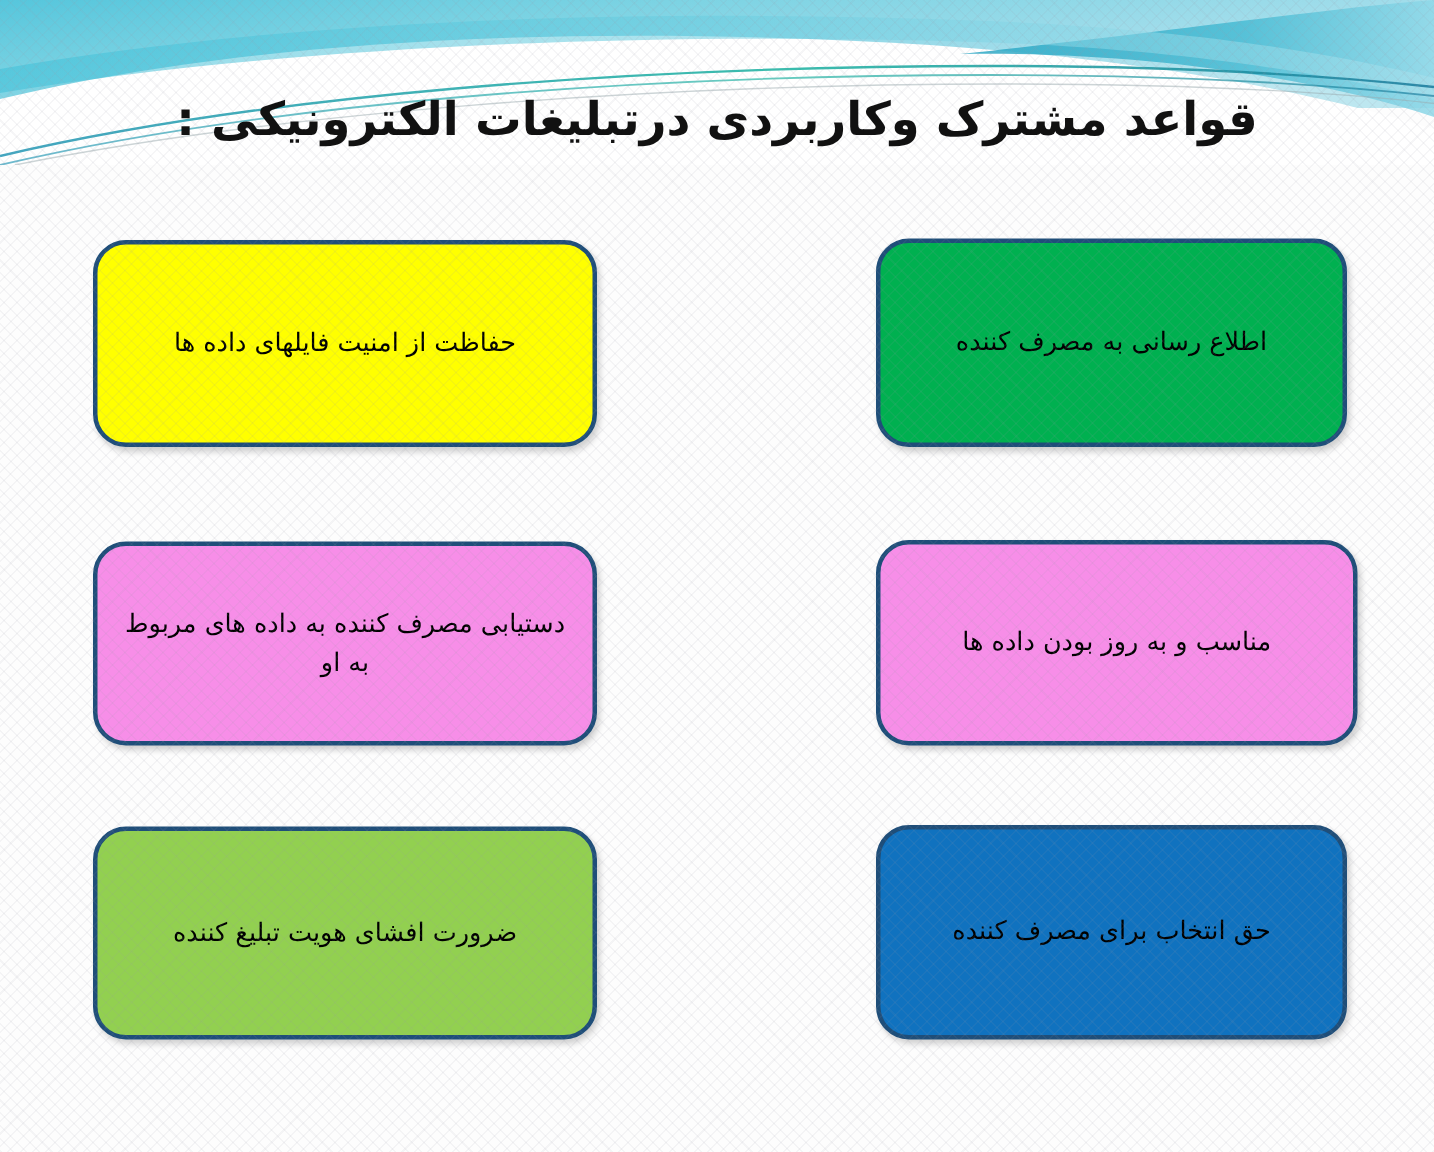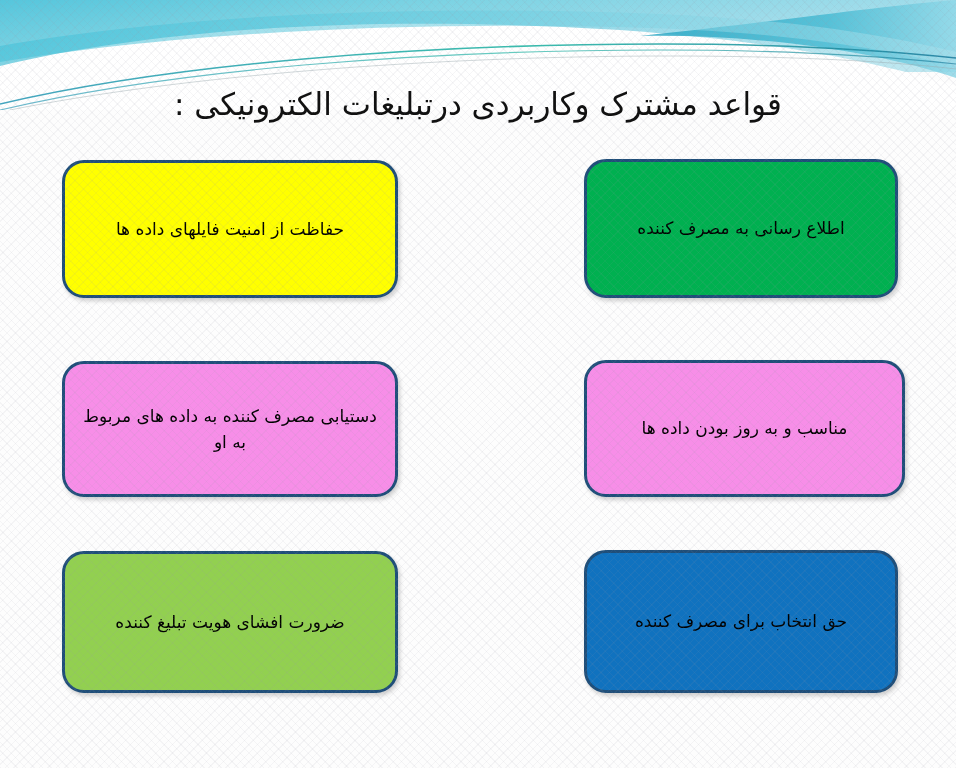--- a/index.html
+++ b/index.html
@@ -44,26 +44,25 @@
 
   #title {
     position: absolute;
     top: 62px;
     left: 0;
     width: 956px;
     text-align: center;
     z-index: 6;
     direction: rtl;
     font-family: "DejaVu Sans", "Liberation Sans", sans-serif;
-    font-weight: normal;
+    font-weight: bold;
     font-size: 31px;
     color: #111111;
     letter-spacing: 0px;
     white-space: nowrap;
-    margin-top: 24px;
   }
 
   .box {
     position: absolute;
     box-sizing: border-box;
     border: 3px solid #1F4E79;
     border-radius: 22px;
     display: flex;
     align-items: center;
     justify-content: center;

